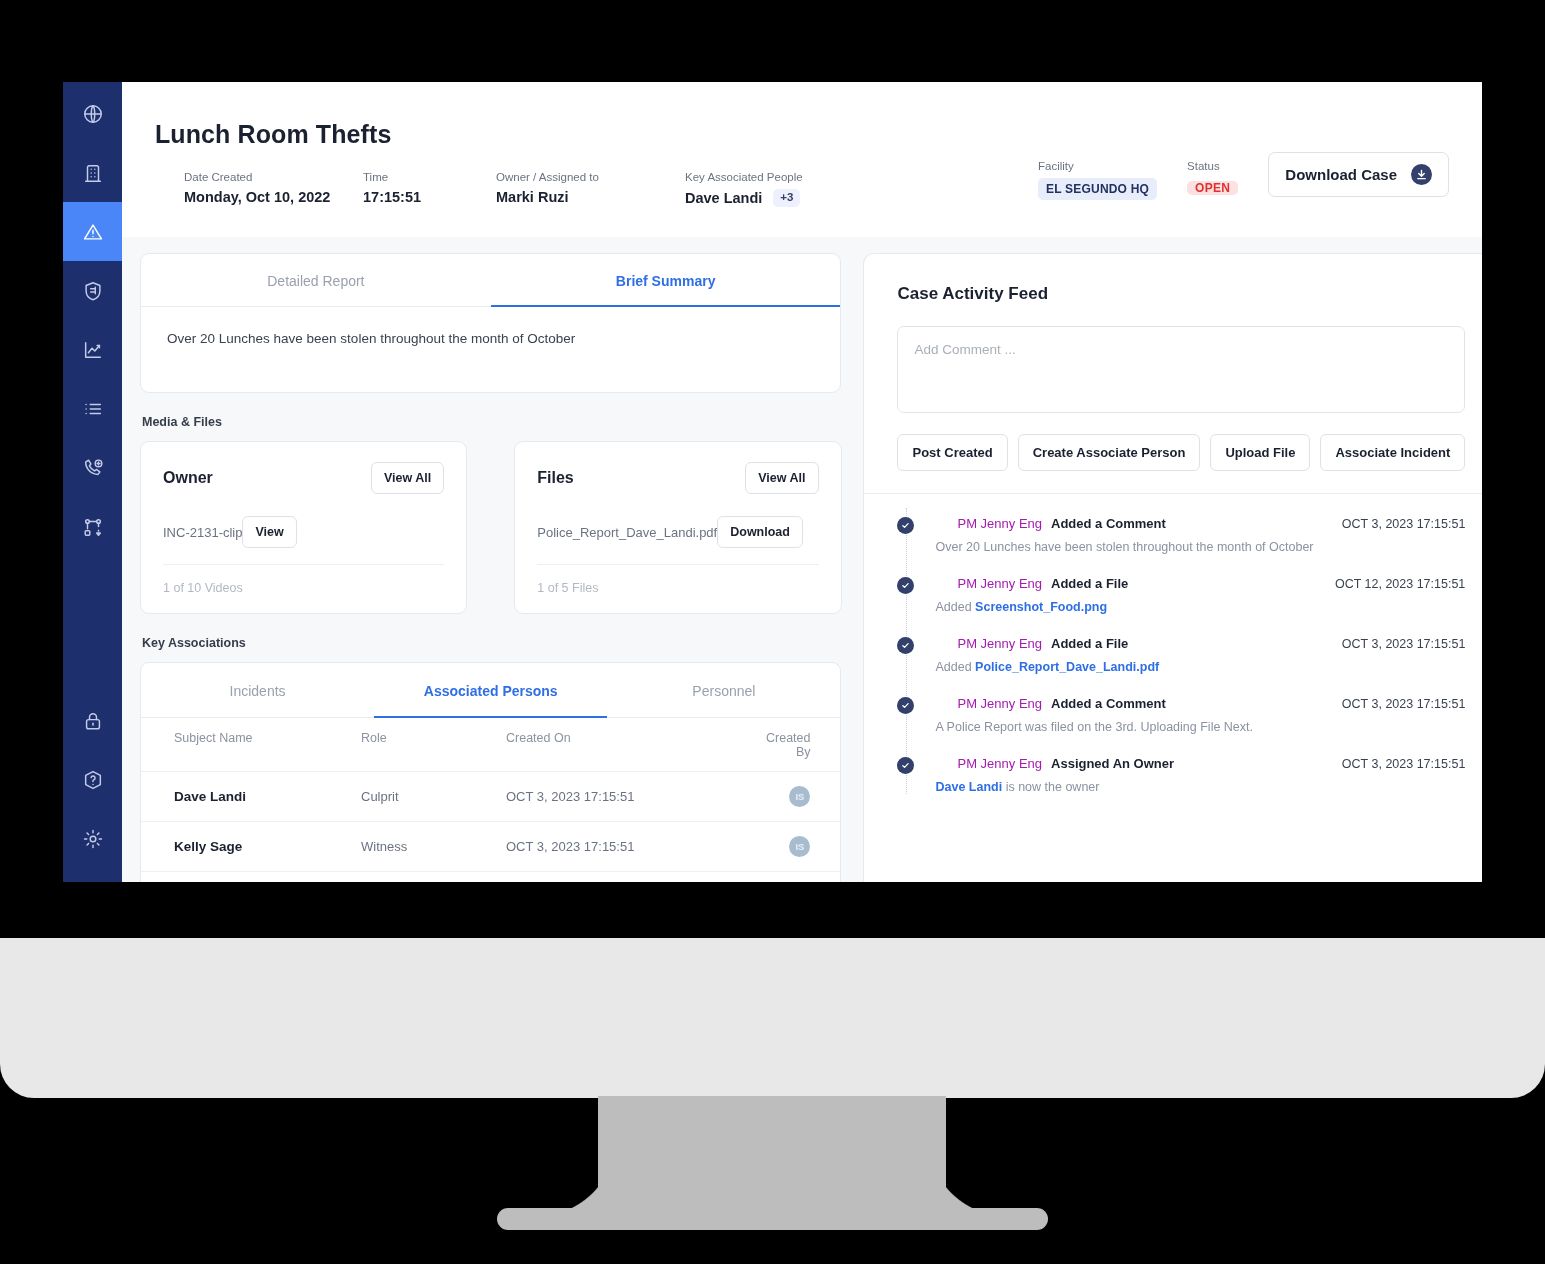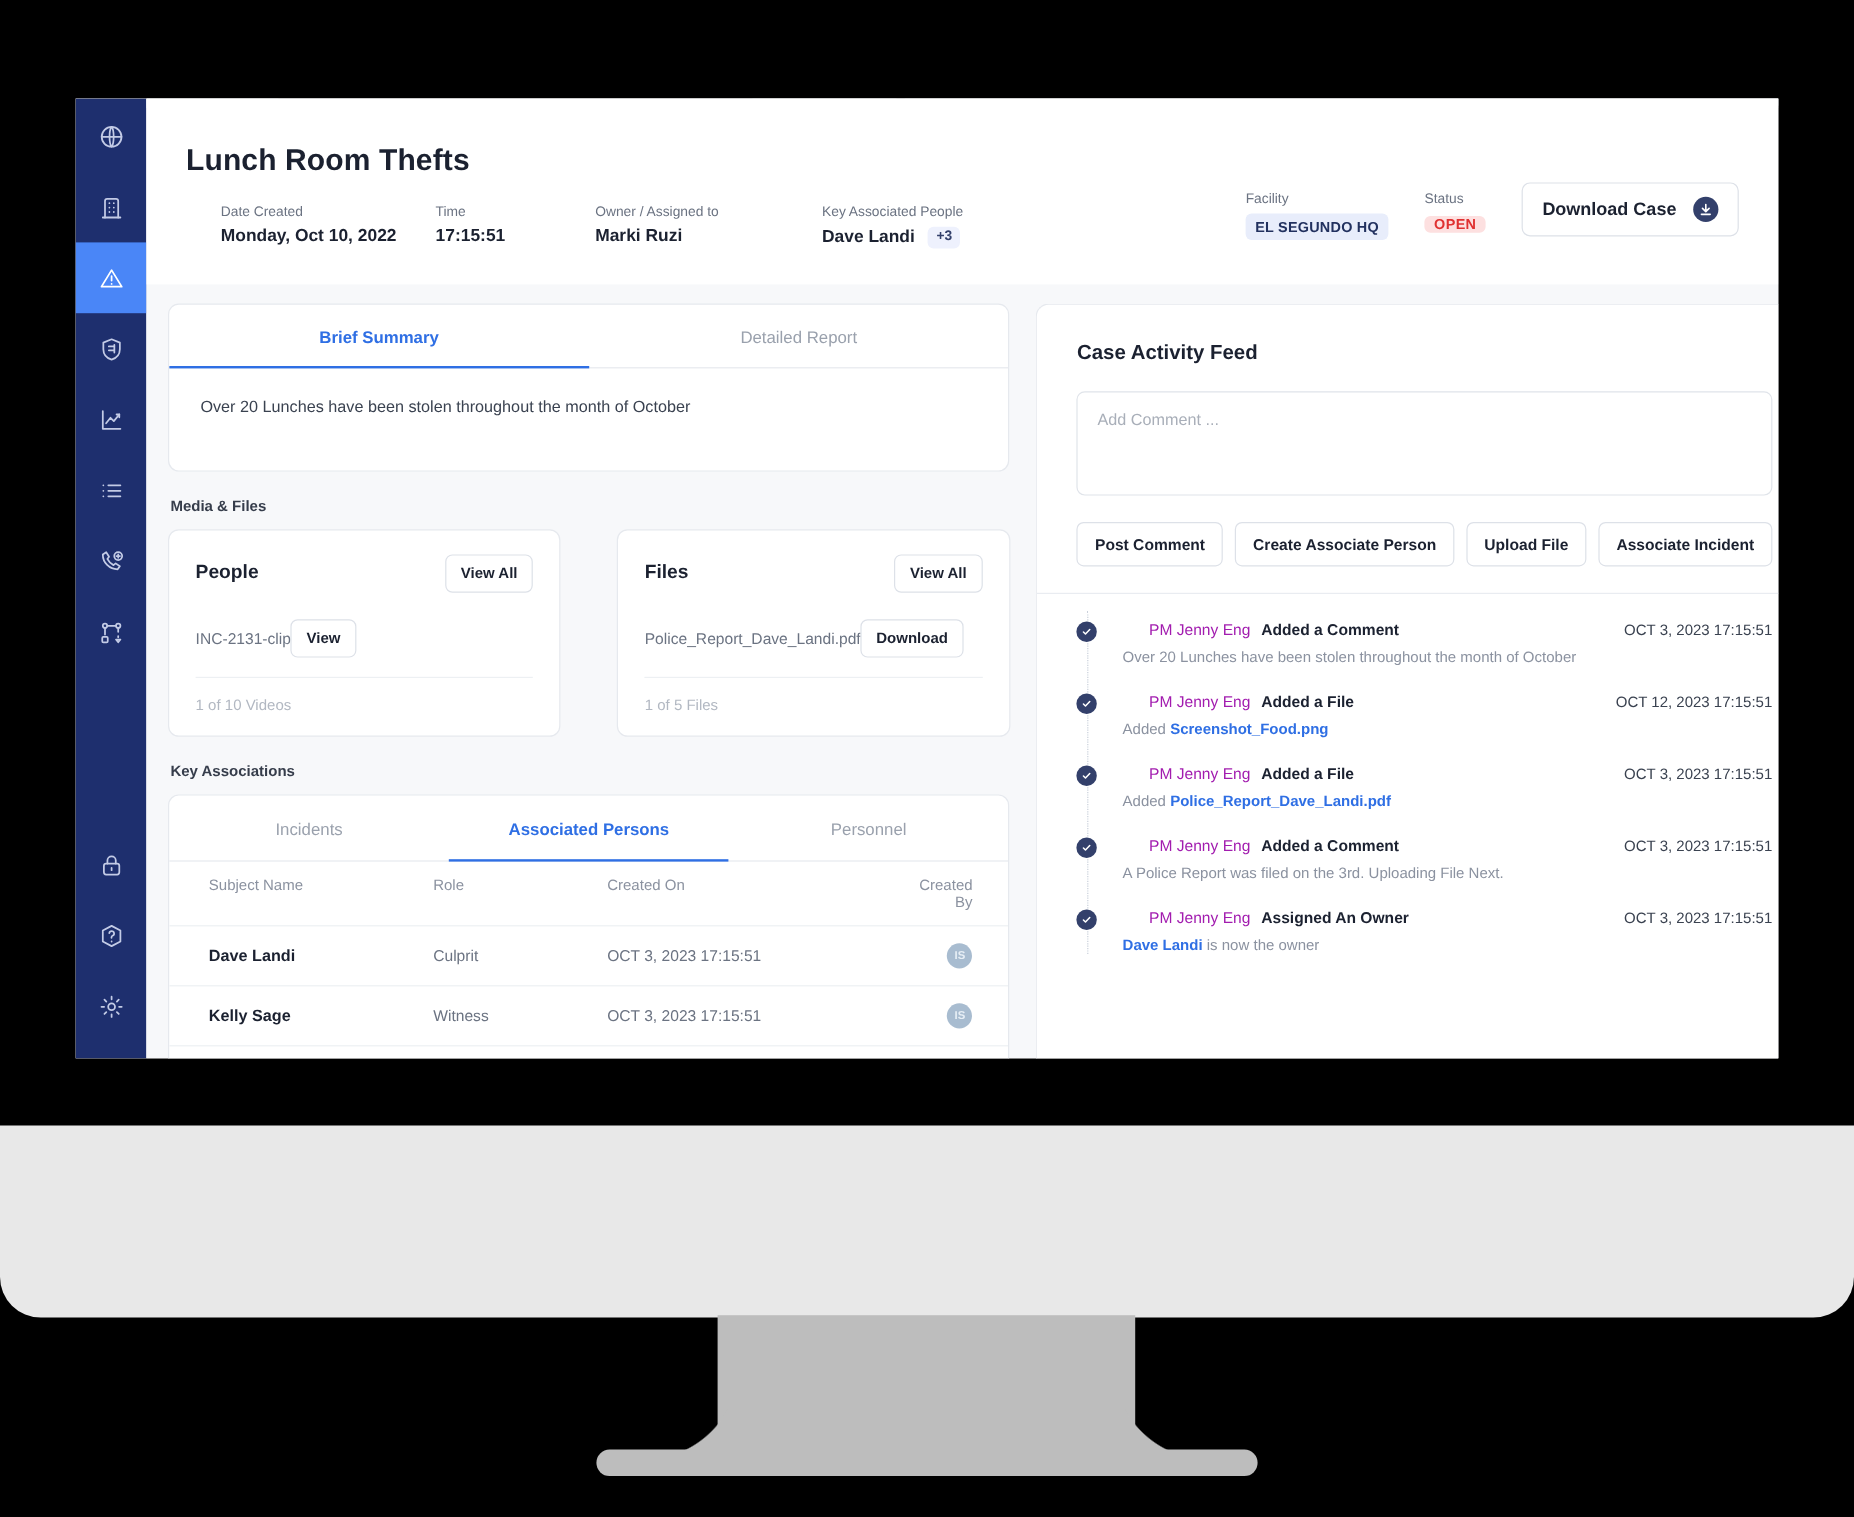--- a/index.html
+++ b/index.html
@@ -368,31 +368,31 @@
           </div>
         </div>
       </header>
 
       <div id="content">
 
         <div id="left-col">
 
           <div class="card" id="summary-card">
             <div class="tabbar" id="summary-tabs">
+                <div class="tab">Detailed Report</div>
                 <div class="tab active">Brief Summary</div>
-                <div class="tab">Detailed Report</div>
               </div>
             <div id="summary-text">Over 20 Lunches have been stolen throughout the month of October</div>
           </div>
 
           <div class="section-label">Media &amp; Files</div>
           <div id="media-row">
   <div class="card media-card">
     <div class="media-head">
-      <div class="media-title">People</div>
+      <div class="media-title">Owner</div>
       <button class="btn-outline">View All</button>
     </div>
     <div class="media-item">
       <span>INC-2131-clip</span>
       <button class="btn-outline">View</button>
     </div>
     <div class="media-count">1 of 10 Videos</div>
   </div>
   <div class="card media-card">
     <div class="media-head">
@@ -446,21 +446,21 @@
   </div>
           </div>
         </div>
 
         <div id="right-col">
           <div id="feed-card">
             <div id="feed-head">
               <div id="feed-title">Case Activity Feed</div>
               <textarea id="comment-box" placeholder="Add Comment ..." style=""></textarea>
               <div id="feed-actions">
-                  <button class="btn-outline">Post Comment</button>
+                  <button class="btn-outline">Post Created</button>
                   <button class="btn-outline">Create Associate Person</button>
                   <button class="btn-outline">Upload File</button>
                   <button class="btn-outline">Associate Incident</button>
                 </div>
             </div>
             <div id="feed-divider"></div>
             <div id="feed-list">
               <div id="timeline-line"></div>
 
   <div class="feed-item">

